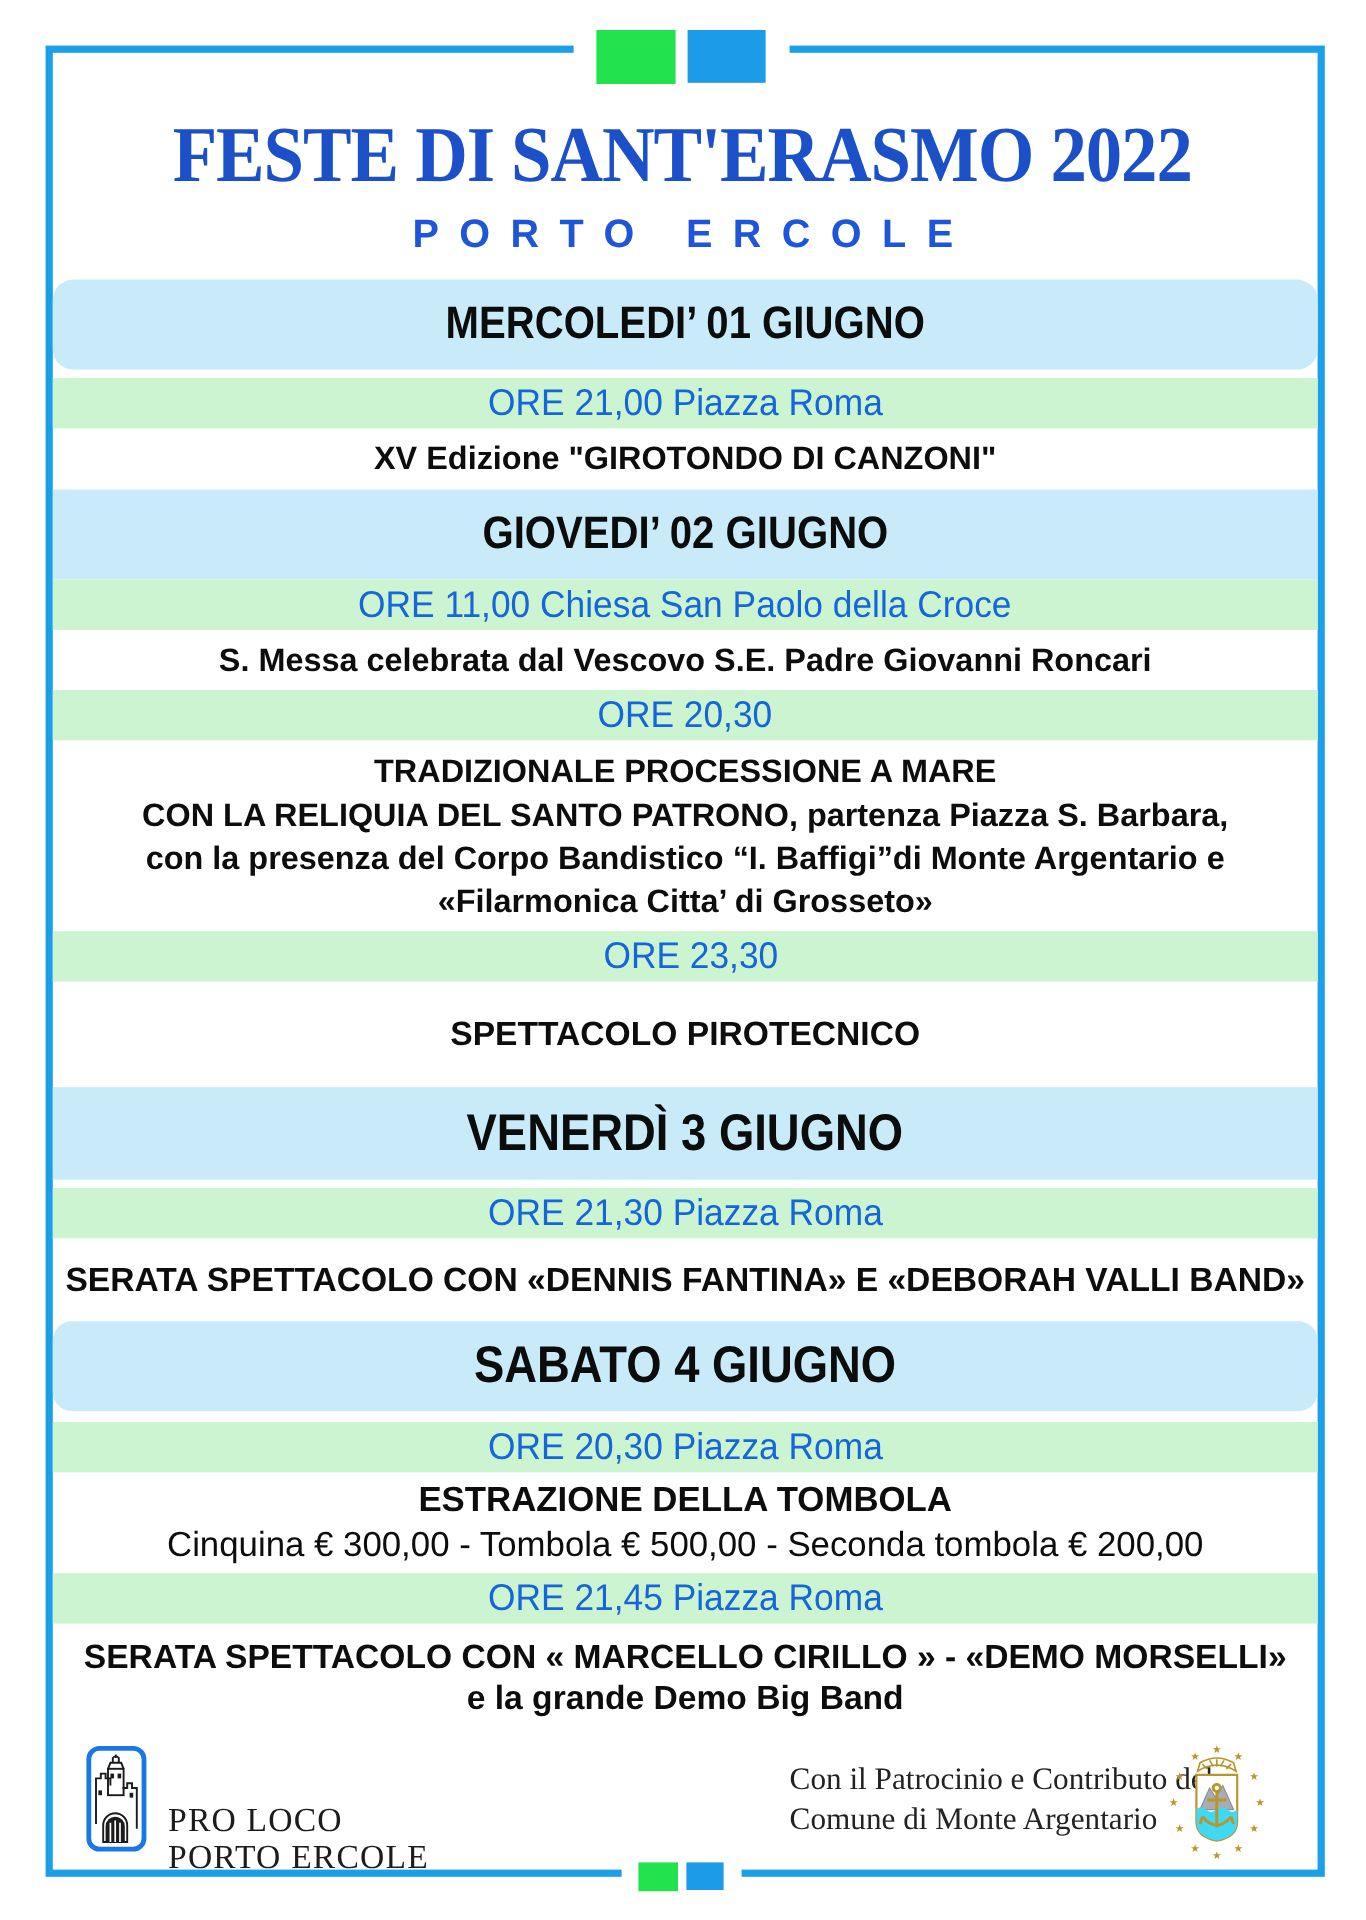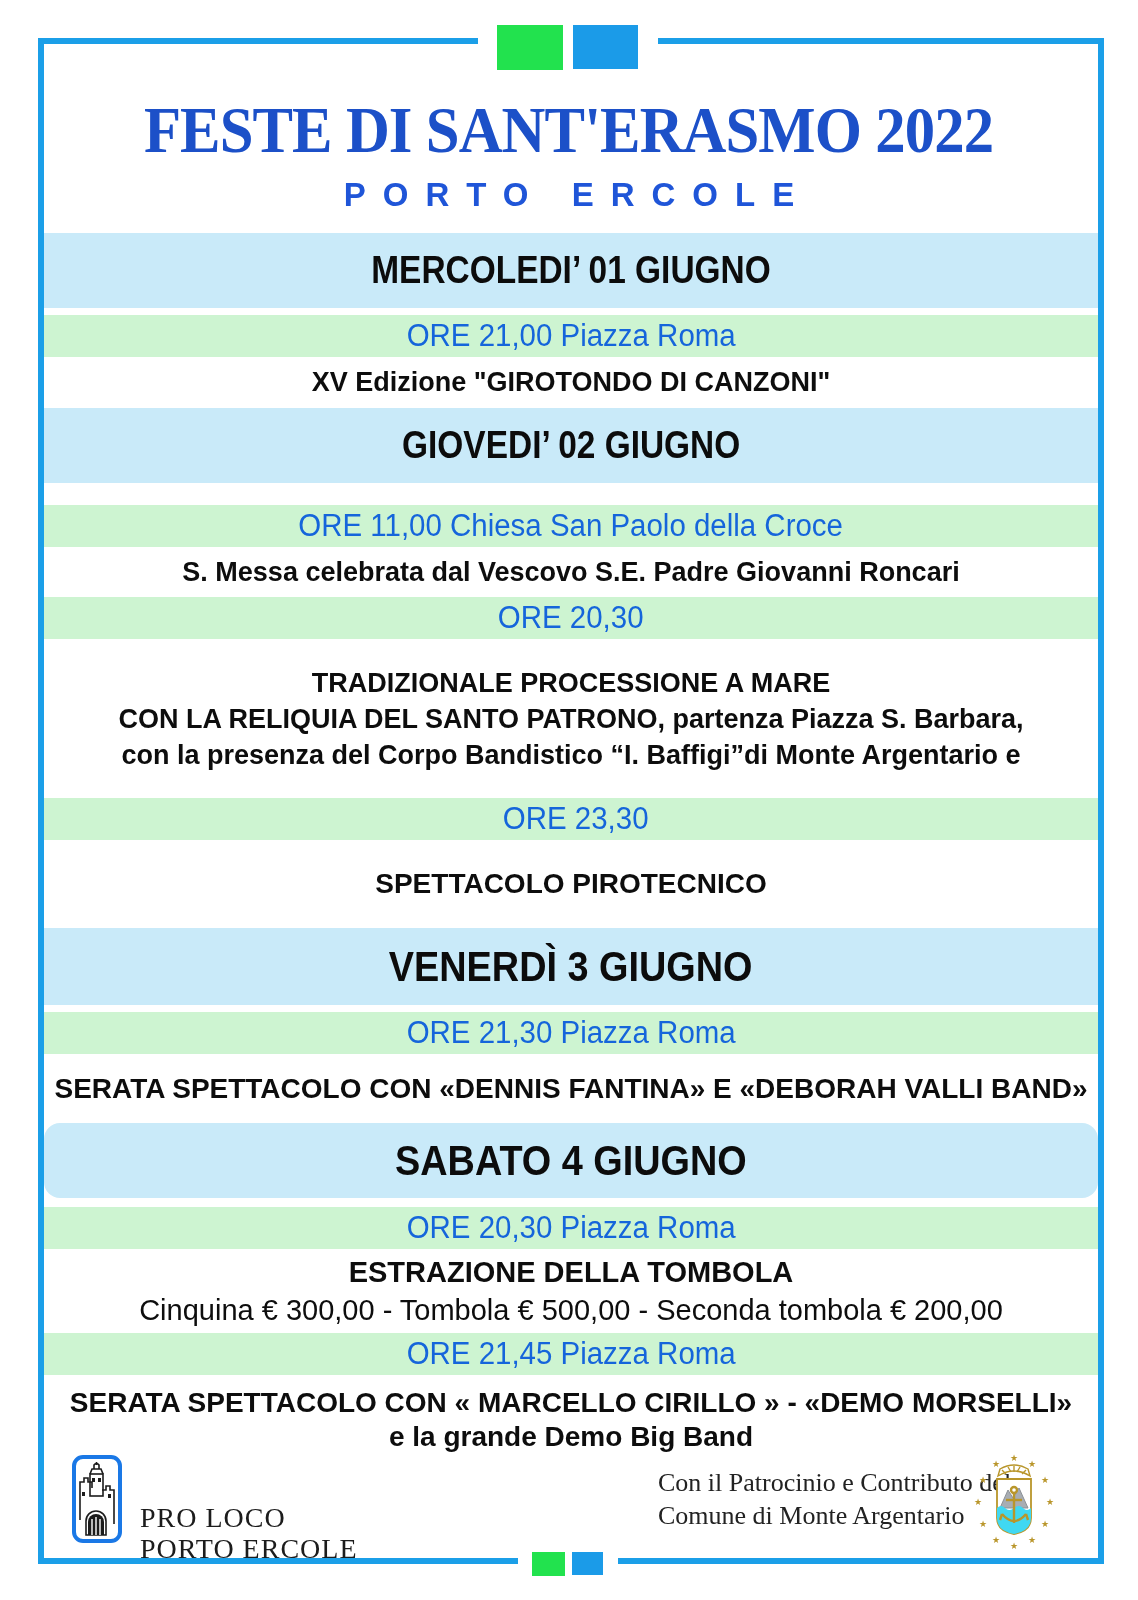--- a/index.html
+++ b/index.html
@@ -66,45 +66,46 @@
 <div class="sq" style="left:573px;top:25px;width:65px;height:44px;background:var(--square-blue);"></div>
 
 <div class="border-patch" style="left:518px;top:1556px;width:100px;height:10px;"></div>
 <div class="sq" style="left:532px;top:1552px;width:33px;height:24px;background:var(--square-green);"></div>
 <div class="sq" style="left:572px;top:1552px;width:31px;height:23px;background:var(--square-blue);"></div>
 
 <div class="page-title"><span>FESTE DI SANT'ERASMO 2022</span></div>
 <div class="page-subtitle">PORTO ERCOLE</div>
 
 <div class="schedule">
-    <div class="row row-day" style="height: 75px; margin-bottom: 7px; font-size: 38px;">
+    <div class="row row-day" style="height: 75px; margin-bottom: 7px; font-size: 38px; border-radius: 17px;">
       <span class="day-label">MERCOLEDI’ 01 GIUGNO</span>
     </div>
     <div class="row row-time" style="height: 42px;">
       <span class="time-label">ORE 21,00 Piazza Roma</span>
     </div>
     <div class="row row-text" style="height: 51px; font-size: 27px;">
       <div class="event-line b">XV Edizione "GIROTONDO DI CANZONI"</div>
     </div>
-    <div class="row row-day" style="height: 75px; margin-bottom: 22px; font-size: 38px;">
+    <div class="row row-day" style="height: 75px; margin-bottom: 0; font-size: 38px;">
       <span class="day-label">GIOVEDI’ 02 GIUGNO</span>
     </div>
     <div class="row row-time" style="height: 42px;">
       <span class="time-label">ORE 11,00 Chiesa San Paolo della Croce</span>
     </div>
     <div class="row row-text" style="height: 50px; font-size: 27px;">
       <div class="event-line b">S. Messa celebrata dal Vescovo S.E. Padre Giovanni Roncari</div>
     </div>
     <div class="row row-time" style="height: 42px;">
       <span class="time-label">ORE 20,30</span>
     </div>
     <div class="row row-text" style="height: 159px; font-size: 27px; line-height: 36px;">
       <div class="event-line b">TRADIZIONALE PROCESSIONE A MARE</div>
       <div class="event-line b">CON LA RELIQUIA DEL SANTO PATRONO, partenza Piazza S. Barbara,</div>
       <div class="event-line b">con la presenza del Corpo Bandistico “I. Baffigi”di Monte Argentario e</div>
+      <div class="event-line b">«Filarmonica Citta’ di Grosseto»</div>
     </div>
     <div class="row row-time" style="height: 42px; padding-left: 10px;">
       <span class="time-label">ORE 23,30</span>
     </div>
     <div class="row row-text" style="height: 88px; font-size: 28px; line-height: 36px;">
       <div class="event-line b">SPETTACOLO PIROTECNICO</div>
     </div>
     <div class="row row-day" style="height: 77px; margin-bottom: 7px; font-size: 43px;">
       <span class="day-label">VENERDÌ 3 GIUGNO</span>
     </div>

